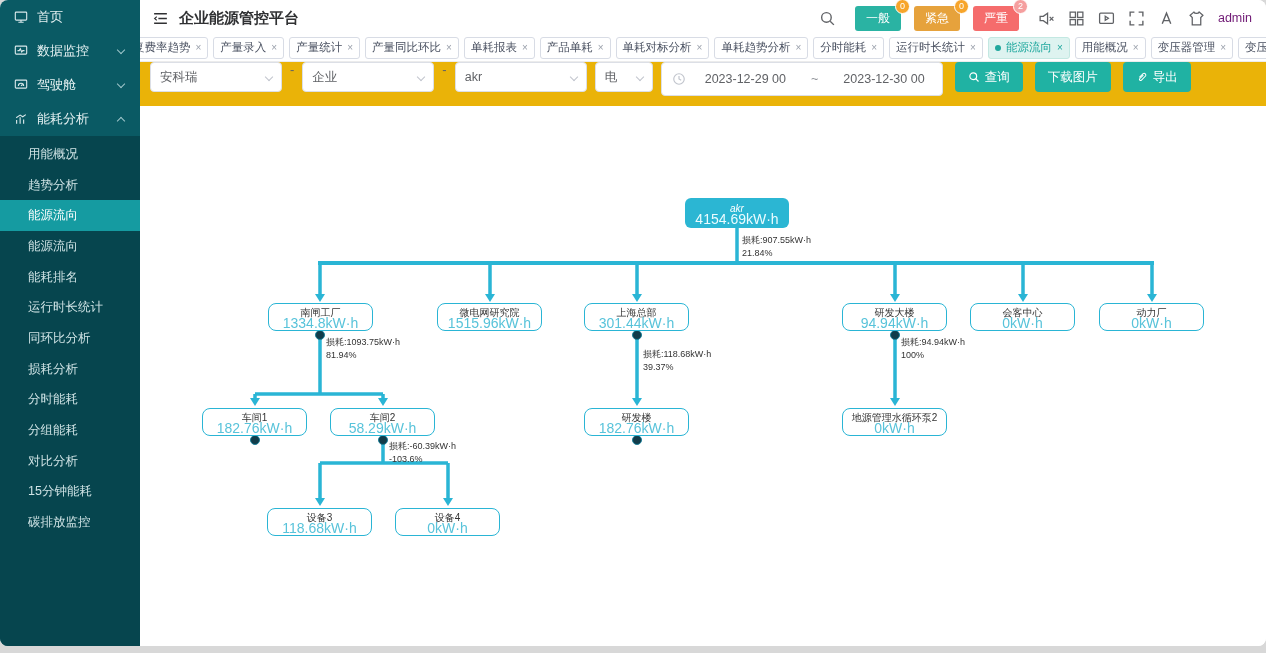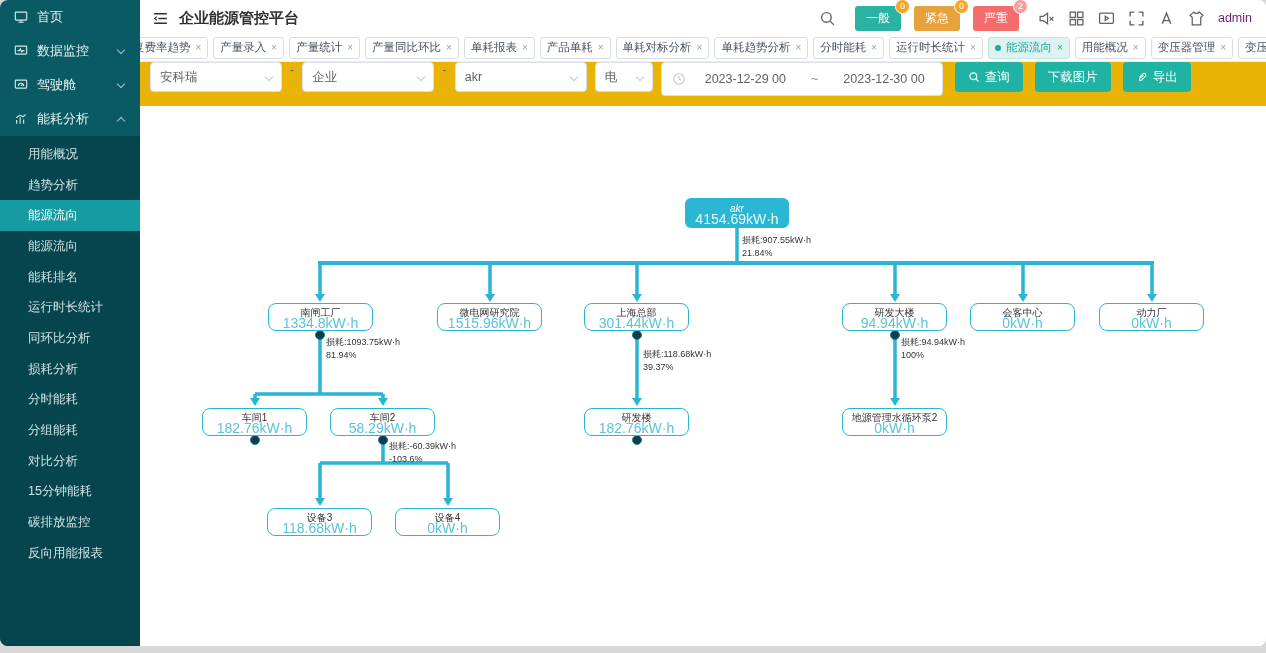--- a/index.html
+++ b/index.html
@@ -134,23 +134,20 @@
           <span>分组能耗</span>
         </div>
       <div class="sub-item">
           <span>对比分析</span>
         </div>
       <div class="sub-item">
           <span>15分钟能耗</span>
         </div>
       <div class="sub-item">
           <span>碳排放监控</span>
-        </div>
-      <div class="sub-item">
-          <span>反向用能报表</span>
         </div>
     </nav>
   </aside>
 
   <div class="main">
 
     <header class="header">
       <svg class="hicon" viewBox="0 0 16 16" fill="none" stroke="#303133" stroke-width="1.4">
           <path d="M2 3.5h12M6 8h8M2 12.5h12"></path>
           <path d="M4.5 6.2L2.5 8l2 1.8" stroke-width="1.1"></path>

